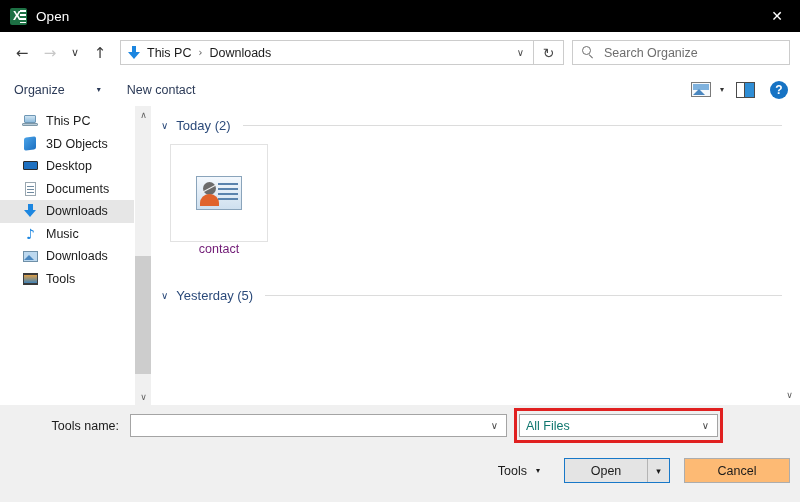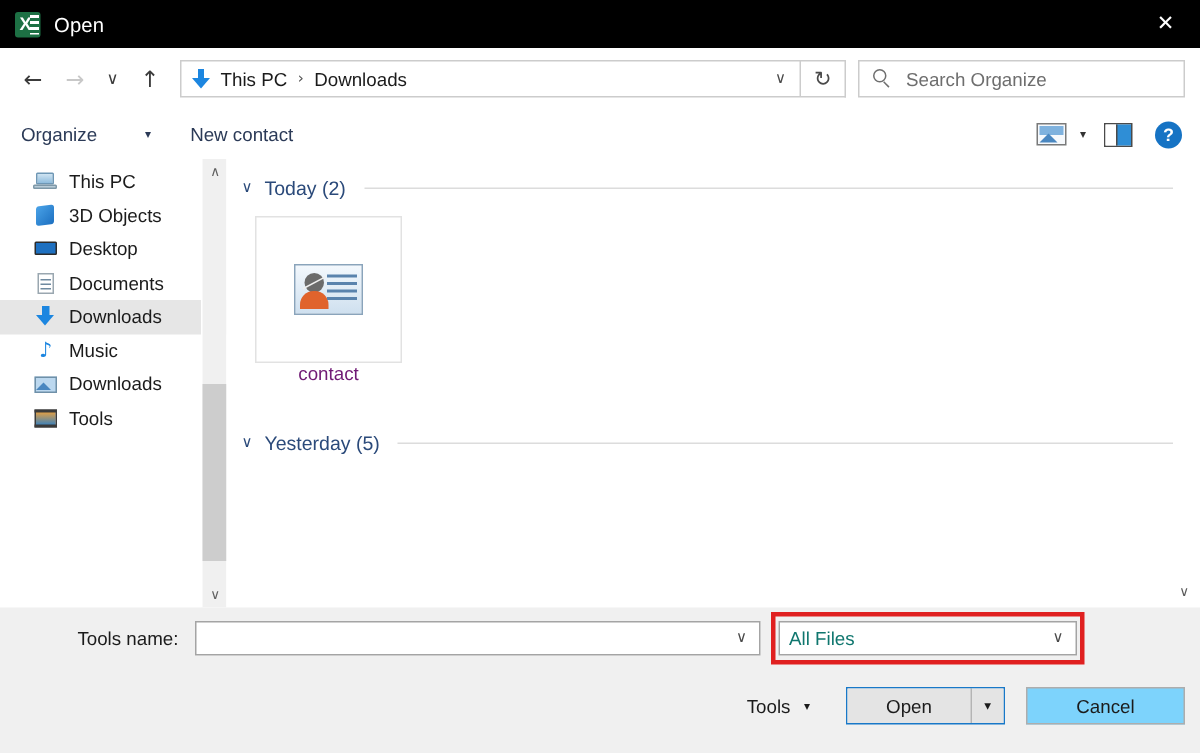--- a/index.html
+++ b/index.html
@@ -270,21 +270,21 @@
   .splitbtn .main {
     width:82px; background:#e4e4e4; display:flex; align-items:center; justify-content:center;
     font-size:12.5px; color:#1b1b1b;
   }
   .splitbtn .sep { width:1px; background:#b4b4b4; }
   .splitbtn .arrowpart {
     width:21px; background:#e4e4e4; display:flex; align-items:center; justify-content:center;
     font-size:9px; color:#1b1b1b; font-family:"DejaVu Sans", sans-serif;
   }
   .cancel-btn {
-    width:106px; height:25px; background:#7dd3fc; border:1px solid #adadad;
+    width:106px; height:25px; background:#fdba74; border:1px solid #adadad;
     display:flex; align-items:center; justify-content:center;
     font-size:12.5px; color:#1b1b1b; margin-left:14px;
   }
 </style>
 </head>
 <body>
 
 <div class="dialog">
 
   <div class="titlebar">

